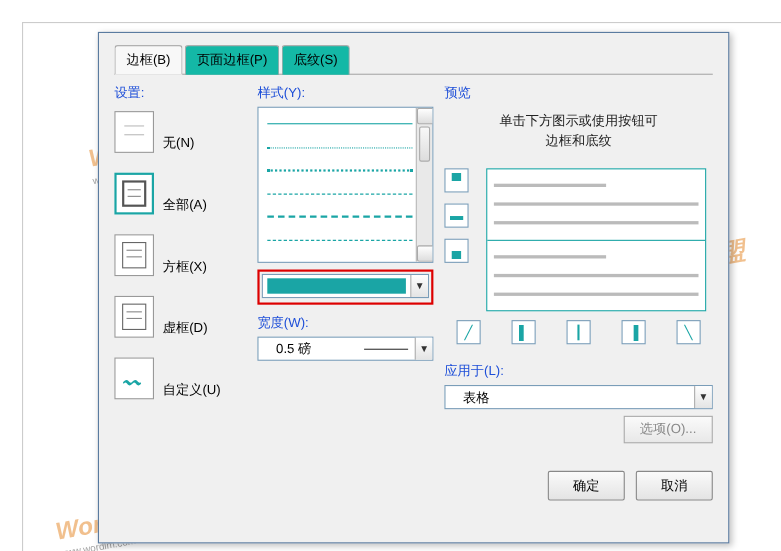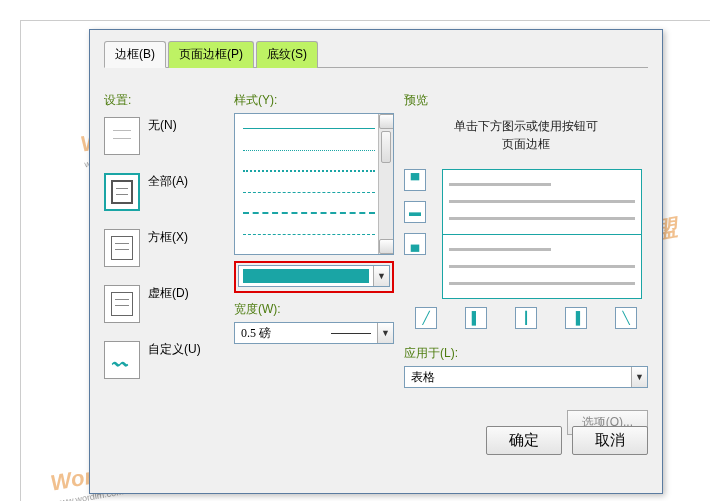--- a/index.html
+++ b/index.html
@@ -4,64 +4,64 @@
 <style>
 * { box-sizing: border-box; font-family: "Microsoft YaHei", "SimSun", sans-serif; }
 body { margin: 0; padding: 20px; background: #fff; }
 .frame { width: 710px; height: 501px; border: 1px solid #ccc; position: relative; background: #fff; }
 .dialog { position: absolute; left: 68px; top: 8px; width: 574px; height: 465px; background: #f0f0f0; border: 1px solid #5a7ba0; box-shadow: 2px 2px 6px rgba(0,0,0,.25); }
 .titlebar { height: 26px; background: linear-gradient(#f8f8f8,#e4e4e4); border-bottom: 1px solid #c0c0c0; display: flex; align-items: center; padding: 0 4px 0 8px; font-size: 12px; color: #333; }
 .titlebar .spacer { flex: 1; }
 .tbtn { width: 28px; height: 18px; margin-left: 2px; border: 1px solid #9aa; border-radius: 2px; display: inline-flex; align-items: center; justify-content: center; font-size: 11px; background: linear-gradient(#fefefe,#e0e0e0); color: #444; }
 .tbtn.close { background: linear-gradient(#e97a6f,#c8402f); color: #fff; border-color: #a03020; width: 40px; }
 .body { padding: 10px 14px 10px 14px; height: calc(100% - 26px); position: relative; }
-.tabs { display: flex; border-bottom: 1px solid #aaa; margin-bottom: 24px; text-align: right; }
-.tab { padding: 4px 10px; font-size: 12px; border: 1px solid #aaa; border-bottom: none; background: #bef264; margin-right: 2px; border-radius: 3px 3px 0 0; position: relative; top: 1px; cursor: pointer; }
+.tabs { display: flex; border-bottom: 1px solid #aaa; margin-bottom: 8px; text-align: right; }
+.tab { padding: 4px 10px; font-size: 12px; border: 1px solid #aaa; border-bottom: none; background: #14b8a6; margin-right: 2px; border-radius: 3px 3px 0 0; position: relative; top: 1px; cursor: pointer; }
 .tab.active { background: #f8f8f8; border-bottom: 1px solid #f8f8f8; }
 .cols { display: flex; gap: 10px; }
 .left { width: 120px; }
 .mid { width: 160px; }
 .right { flex: 1; }
-.lbl { font-size: 12px; color: #4d7c0f; margin-bottom: 4px; }
-.setting-item { display: flex; align-items: flex-start; gap: 8px; margin: 8px 0 18px 0; font-size: 12px; cursor: pointer; }
+.lbl { font-size: 12px; color: #1d4ed8; margin-bottom: 4px; }
+.setting-item { display: flex; align-items: flex-end; gap: 8px; margin: 8px 0 18px 0; font-size: 12px; cursor: pointer; }
 .setting-item .ico { width: 36px; height: 38px; border: 1px solid #999; background: #fff; display: flex; align-items: center; justify-content: center; }
 .setting-item.sel .ico { border: 2px solid #1aa5a5; }
 .ico-inner { width: 22px; height: 24px; border: 1px solid #666; position: relative; }
 .ico-inner.lines::before, .ico-inner.lines::after { content: ""; position: absolute; left: 3px; right: 3px; height: 1px; background: #888; }
 .ico-inner.lines::before { top: 6px; } .ico-inner.lines::after { top: 12px; }
 .ico-inner.none { border: none; } .ico-inner.none::before, .ico-inner.none::after { content: ""; position: absolute; left: 2px; right: 2px; height: 1px; background: #bbb; } .ico-inner.none::before { top: 6px; } .ico-inner.none::after { top: 14px; }
 .ico-inner.thick { border: 2px solid #555; }
 .ico-inner.custom { border: none; }
 .ico-inner.custom::before { content: "〰"; position: absolute; left: 1px; top: 2px; font-size: 16px; color: #1aa5a5; }
 .stylebox { border: 1px solid #7a9db8; height: 142px; background: #fff; position: relative; overflow: hidden; }
 .stylebox .line { position: absolute; left: 8px; right: 18px; height: 0; }
 .vscroll { position: absolute; right: 0; top: 0; bottom: 0; width: 15px; background: #e9e9e9; border-left: 1px solid #bbb; }
 .vscroll .btn { height: 15px; background: linear-gradient(#fefefe,#ddd); border: 1px solid #aaa; text-align: center; font-size: 9px; line-height: 13px; color: #555; }
 .vscroll .thumb { position: absolute; left: 2px; right: 2px; top: 17px; height: 32px; background: linear-gradient(#f8f8f8,#ddd); border: 1px solid #aaa; border-radius: 2px; }
 .field { margin-top: 8px; }
 .combo { height: 22px; border: 1px solid #7a9db8; background: #fff; display: flex; align-items: center; font-size: 12px; }
 .combo .swatch { flex: 1; height: 14px; margin: 0 4px; background: #1aa5a5; }
-.combo .txt { flex: 1; padding: 0 6px; font-family: Liberation Serif, serif; }
+.combo .txt { flex: 1; padding: 0 16px; }
 .combo .arrow { width: 16px; height: 100%; border-left: 1px solid #aaa; display: flex; align-items: center; justify-content: center; background: linear-gradient(#fefefe,#e4e4e4); font-size: 9px; color: #333; }
 .redbox { border: 2px solid #d00; padding: 2px 2px 4px 2px; margin-top: 6px; }
 .preview-hint { font-size: 12px; text-align: center; color: #222; margin: 8px 0 16px; line-height: 1.5; }
 .preview-area { position: relative; height: 130px; }
 .pv-side { position: absolute; left: 0; top: 0; width: 30px; display: flex; flex-direction: column; gap: 10px; }
 .pv-bottom { position: absolute; left: 0; right: 0; bottom: -30px; display: flex; gap: 28px; justify-content: center; }
 .pvbtn { width: 22px; height: 22px; border: 1px solid #7a9db8; background: #fff; display: flex; align-items: center; justify-content: center; font-size: 12px; color: #1aa5a5; cursor: pointer; }
 .pv-sample { position: absolute; left: 38px; right: 6px; top: 0; height: 100%; border: 1px solid #1aa5a5; background: #fff; }
 .pv-sample .row { position: absolute; left: 6px; right: 6px; height: 40%; display: flex; flex-direction: column; justify-content: space-around; }
 .pv-sample .row.top { top: 6px; } .pv-sample .row.bot { bottom: 6px; }
 .pv-sample .bar { height: 3px; background: #bbb; }
 .pv-sample .bar.short { width: 55%; }
 .pv-sample .mid-line { position: absolute; left: 0; right: 0; top: 50%; height: 0; border-top: 1px solid #1aa5a5; }
 .applyrow { margin-top: 46px; }
-.optbtn { float: right; margin-top: 22px; padding: 3px 14px; font-size: 12px; border: 1px solid #aaa; background: linear-gradient(#fafafa,#e8e8e8); color: #888; }
+.optbtn { float: right; margin-top: 6px; padding: 3px 14px; font-size: 12px; border: 1px solid #aaa; background: linear-gradient(#fafafa,#e8e8e8); color: #888; }
 .footer { position: absolute; right: 14px; bottom: 12px; display: flex; gap: 10px; }
-.btn { padding: 4px 22px; font-size: 15px; border: 1px solid #888; background: linear-gradient(#fafafa,#e4e4e4); border-radius: 2px; cursor: pointer; }
+.btn { padding: 4px 22px; font-size: 12px; border: 1px solid #888; background: linear-gradient(#fafafa,#e4e4e4); border-radius: 2px; cursor: pointer; }
 .watermark { position: absolute; font-size: 22px; font-style: italic; font-weight: bold; color: rgba(230,140,50,.55); pointer-events: none; transform: rotate(-10deg); }
 .watermark small { display: block; font-size: 9px; font-weight: normal; color: rgba(120,120,120,.7); font-style: normal; }
 </style>
 </head>
 <body>
 
 <div class="frame">
 
   <div class="watermark" style="left:60px;top:100px;">
     <span>Word联盟</span><small>www.wordlm.com</small>
@@ -151,21 +151,21 @@
               <div class="txt">0.5 磅</div>
               <div style="width:40px;border-top:1px solid #333;margin-right:6px;"></div>
               <div class="arrow">▼</div>
             </div>
           </div>
         </div>
 
         <div class="right">
           <div class="lbl">预览</div>
           <div class="preview-hint">
-            <span>单击下方图示或使用按钮可</span><br><span>页面边框</span>
+            <span>单击下方图示或使用按钮可</span><br><span>边框和底纹</span>
           </div>
 
           <div class="preview-area">
             <div class="pv-side">
               <div class="pvbtn">▀</div>
               <div class="pvbtn">▬</div>
               <div class="pvbtn">▄</div>
             </div>
             <div class="pv-sample">
               <div class="row top">

